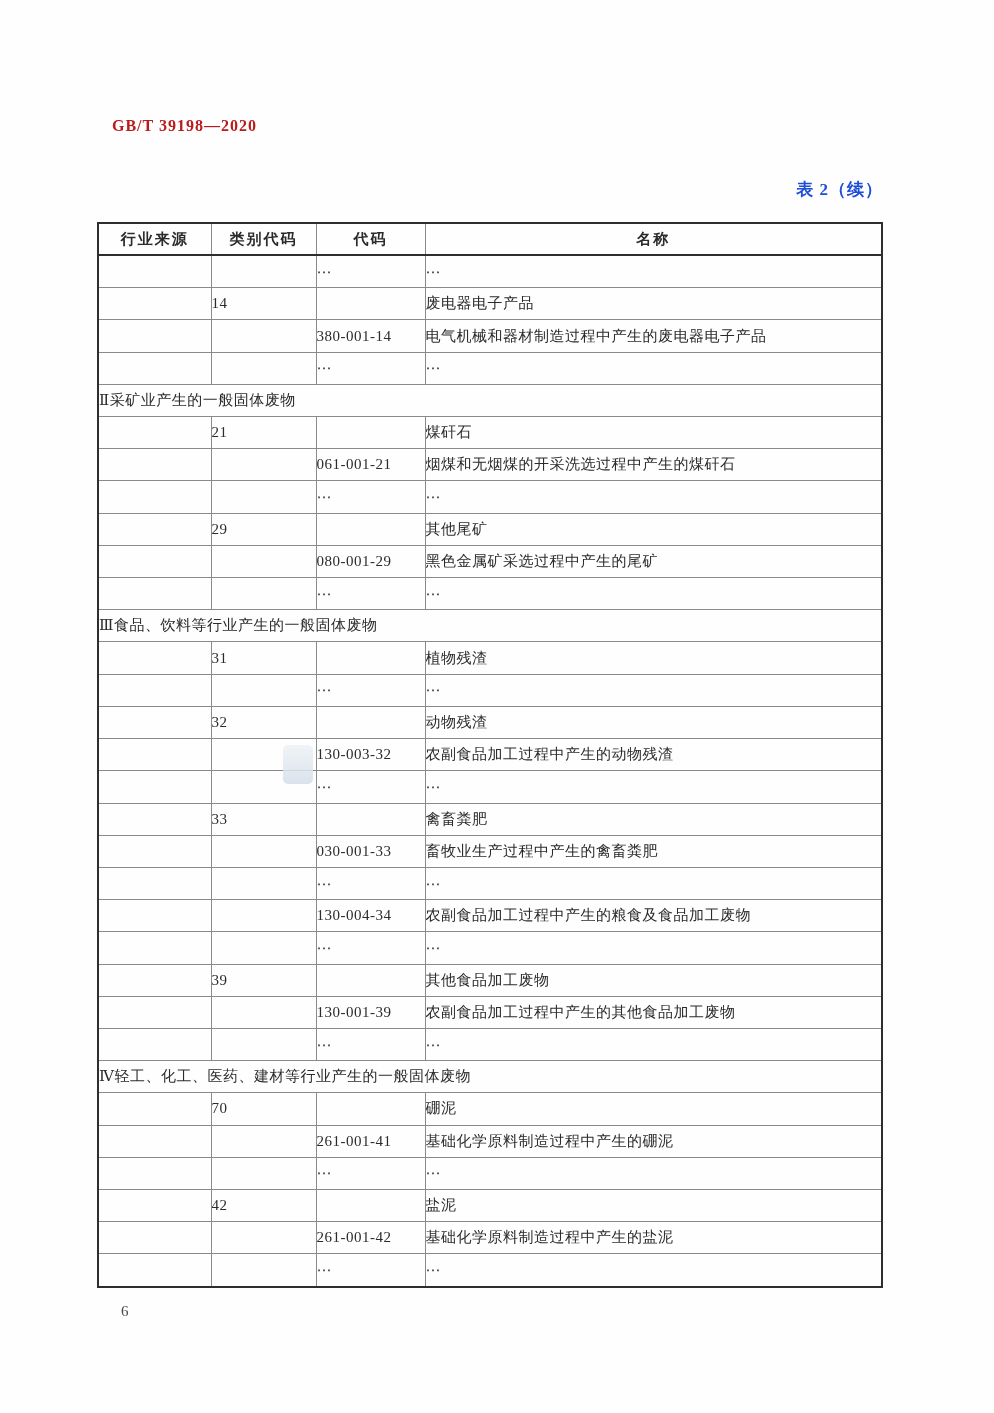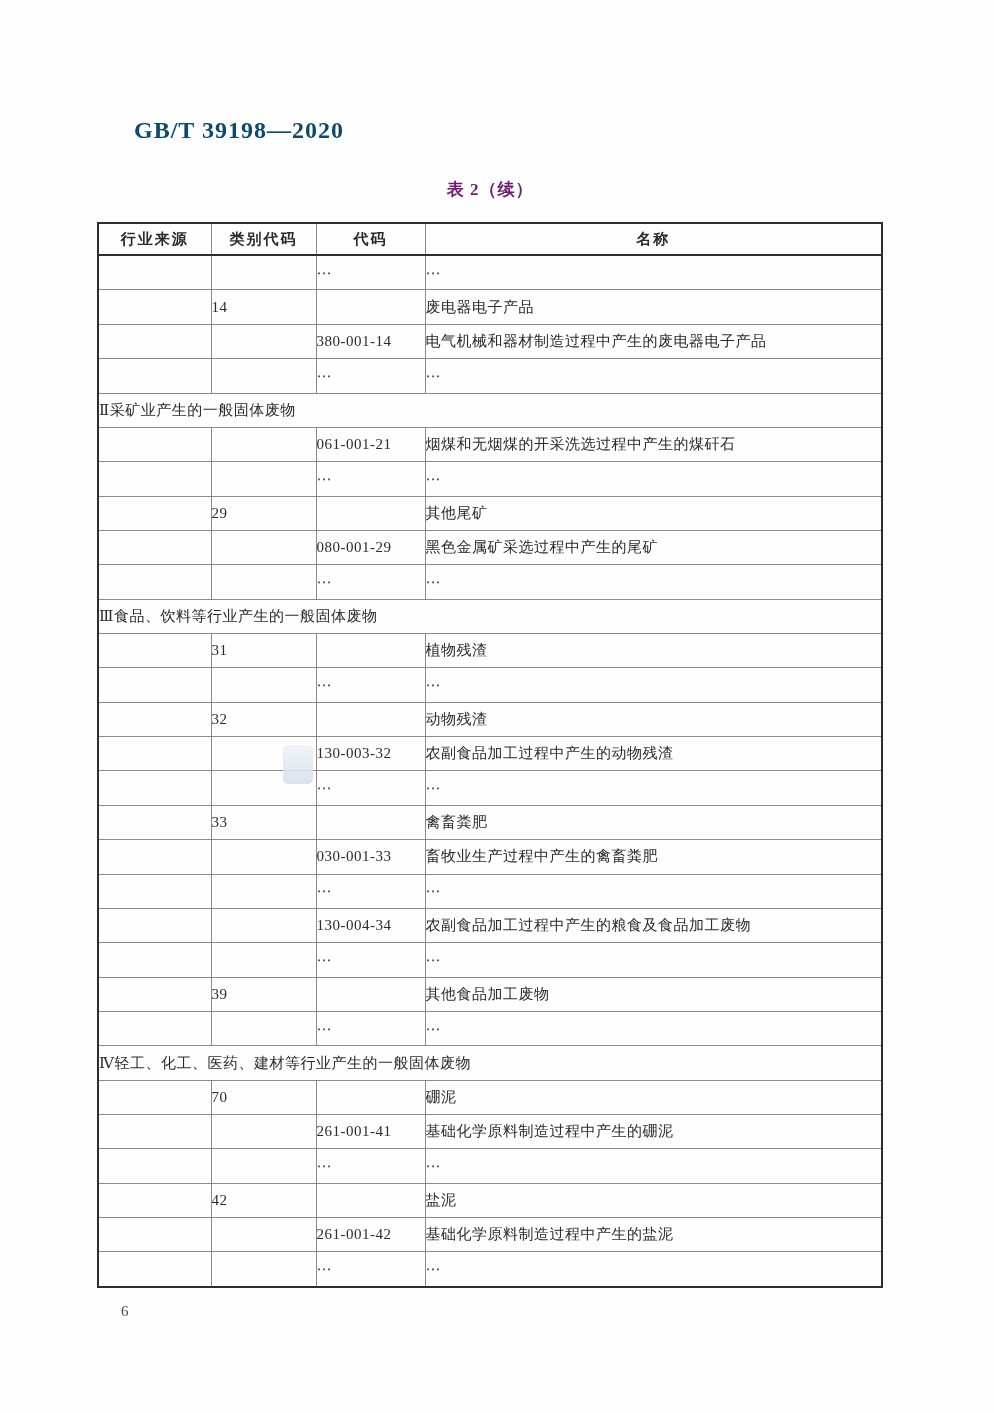--- a/index.html
+++ b/index.html
@@ -6,28 +6,28 @@
   .page{
     position:relative;
     width:994px;height:1413px;
     margin:0 auto;
     background:#fefefe;
     font-family:"Liberation Serif","DejaVu Serif",serif;
     color:#262626;
     overflow:hidden;
   }
   .doc-number{
-    position:absolute;left:134px;top:117px;
-    font-size:24px;font-weight:bold;letter-spacing:1px;
-    color:#0c4a6e;
+    position:absolute;left:112px;top:117px;
+    font-size:16px;font-weight:bold;letter-spacing:1px;
+    color:#b91c1c;
   }
   .table-title{
     position:absolute;left:97px;top:178px;width:786px;
-    text-align:center;font-size:17px;font-weight:bold;
-    letter-spacing:1px;color:#701a75;
+    text-align:right;font-size:17px;font-weight:bold;
+    letter-spacing:1px;color:#1d4ed8;
   }
   table.std{
     position:absolute;left:97px;top:222px;
     width:786px;height:1066px;
     border-collapse:collapse;table-layout:fixed;
     font-size:15px;
   }
   table.std col.c0{width:113px;}
   table.std col.c1{width:105px;}
   table.std col.c2{width:109px;}
@@ -116,20 +116,26 @@
           <td class="c0"></td>
           <td class="c1"></td>
           <td class="c2">⋯</td>
           <td class="c3">⋯</td>
         </tr>
         <tr>
           <td colspan="4" class="section-cell">Ⅱ采矿业产生的一般固体废物</td>
         </tr>
         <tr>
           <td class="c0"></td>
+          <td class="c1">21</td>
+          <td class="c2"></td>
+          <td class="c3">煤矸石</td>
+        </tr>
+        <tr>
+          <td class="c0"></td>
           <td class="c1"></td>
           <td class="c2">061-001-21</td>
           <td class="c3">烟煤和无烟煤的开采洗选过程中产生的煤矸石</td>
         </tr>
         <tr>
           <td class="c0"></td>
           <td class="c1"></td>
           <td class="c2">⋯</td>
           <td class="c3">⋯</td>
         </tr>
@@ -216,20 +222,26 @@
         </tr>
         <tr>
           <td class="c0"></td>
           <td class="c1">39</td>
           <td class="c2"></td>
           <td class="c3">其他食品加工废物</td>
         </tr>
         <tr>
           <td class="c0"></td>
           <td class="c1"></td>
+          <td class="c2">130-001-39</td>
+          <td class="c3">农副食品加工过程中产生的其他食品加工废物</td>
+        </tr>
+        <tr>
+          <td class="c0"></td>
+          <td class="c1"></td>
           <td class="c2">⋯</td>
           <td class="c3">⋯</td>
         </tr>
         <tr>
           <td colspan="4" class="section-cell">Ⅳ轻工、化工、医药、建材等行业产生的一般固体废物</td>
         </tr>
         <tr>
           <td class="c0"></td>
           <td class="c1">70</td>
           <td class="c2"></td>

